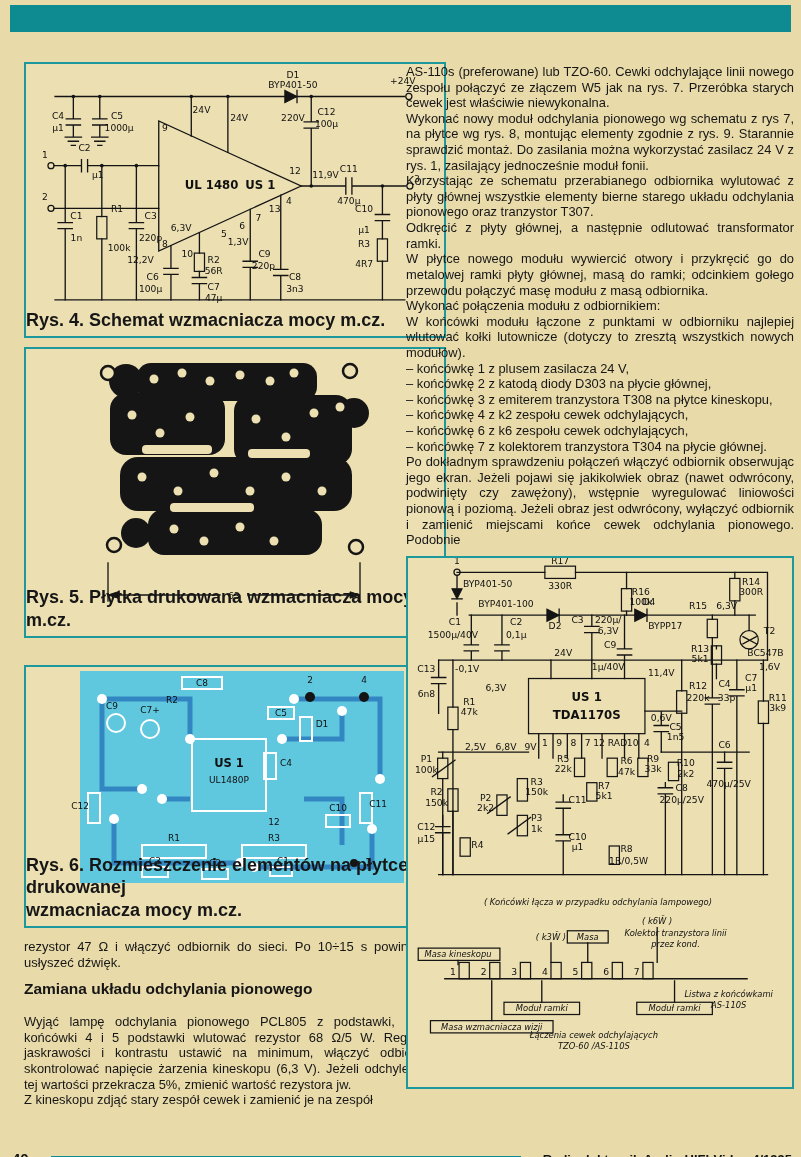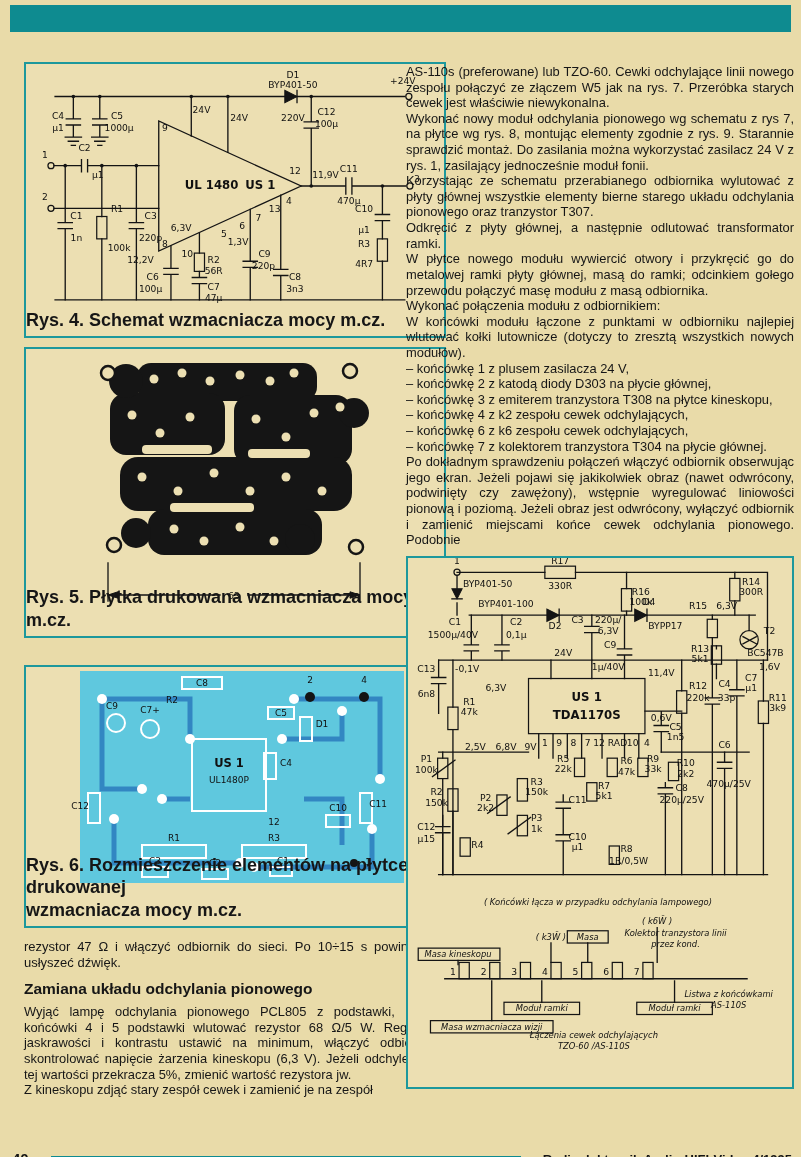--- a/index.html
+++ b/index.html
@@ -25,21 +25,21 @@
   .schem .w{fill:none;stroke:#141414;stroke-width:1.3;stroke-linecap:square}
   .schem .comp{fill:#141414;stroke:#141414;stroke-width:1}
   .schem .r{fill:none;stroke:#141414;stroke-width:1.2}
   .schem .term{fill:none;stroke:#141414;stroke-width:1.2}
   .schem .dot{fill:#141414}
   .schem text{font-family:"DejaVu Sans",sans-serif;font-size:9px;fill:#101010;text-anchor:middle}
   .schem text.big{font-size:11.5px;font-weight:bold}
   .schem text.it{font-style:italic;font-size:8.2px}
   .body-p{font-size:12.9px;line-height:1.21;text-align:justify}
   .tail-p{font-size:13px;line-height:1.2;text-align:justify}
-  .heading{font-size:15.5px;font-weight:bold;margin:10px 0 6px}
+  .heading{font-size:15.5px;font-weight:bold;margin:10px 0 16px}
   .footer{position:absolute;left:12px;right:9px;top:1150px;display:flex;align-items:flex-end;gap:22px}
   .pageno{font-weight:bold;font-size:15px}
   .footbar{flex:1;height:11px;background:var(--c-teal,#0e8b90)}
   .journal{font-weight:bold;font-size:13px}
 </style>
 </head>
 <body>
 
 <div class="page">
 

